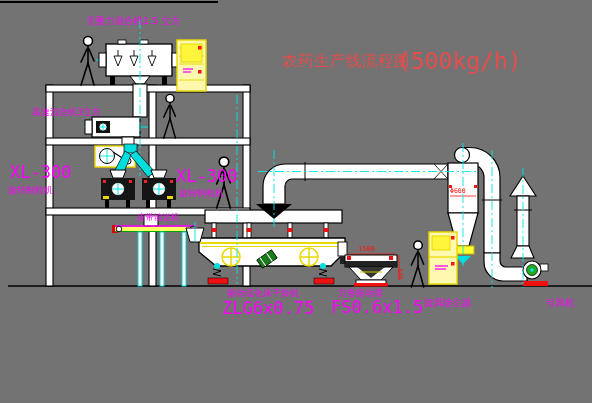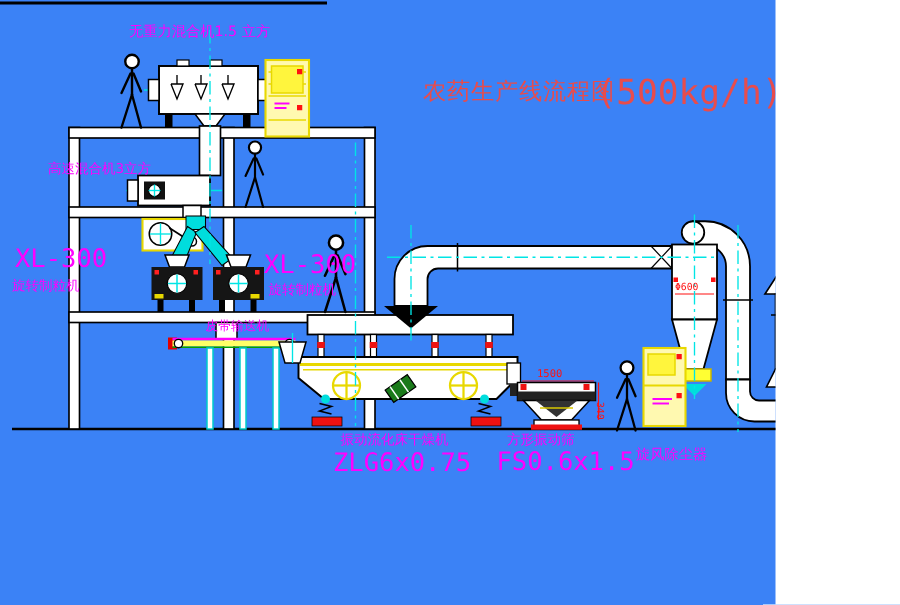--- a/index.html
+++ b/index.html
@@ -1,16 +1,16 @@
 <!DOCTYPE html>
 <html><head>
 <meta charset="utf-8">
 <style>
   html,body{margin:0;padding:0;background:#ffffff;}
-  .stage{position:relative;width:517px;height:403px;background:#3b82f6;overflow:hidden;
+  .stage{position:relative;width:592px;height:403px;background:#737373;overflow:hidden;
          font-family:"DejaVu Sans",sans-serif;}
   svg text{font-family:"DejaVu Sans",sans-serif;}
   .mag{fill:#ff00ff;}
   .red{fill:#e84c4c;}
   .dim{fill:#ff1111;}
   .mono{font-family:"DejaVu Sans Mono",monospace;}
 </style>
 </head>
 <body>
 

